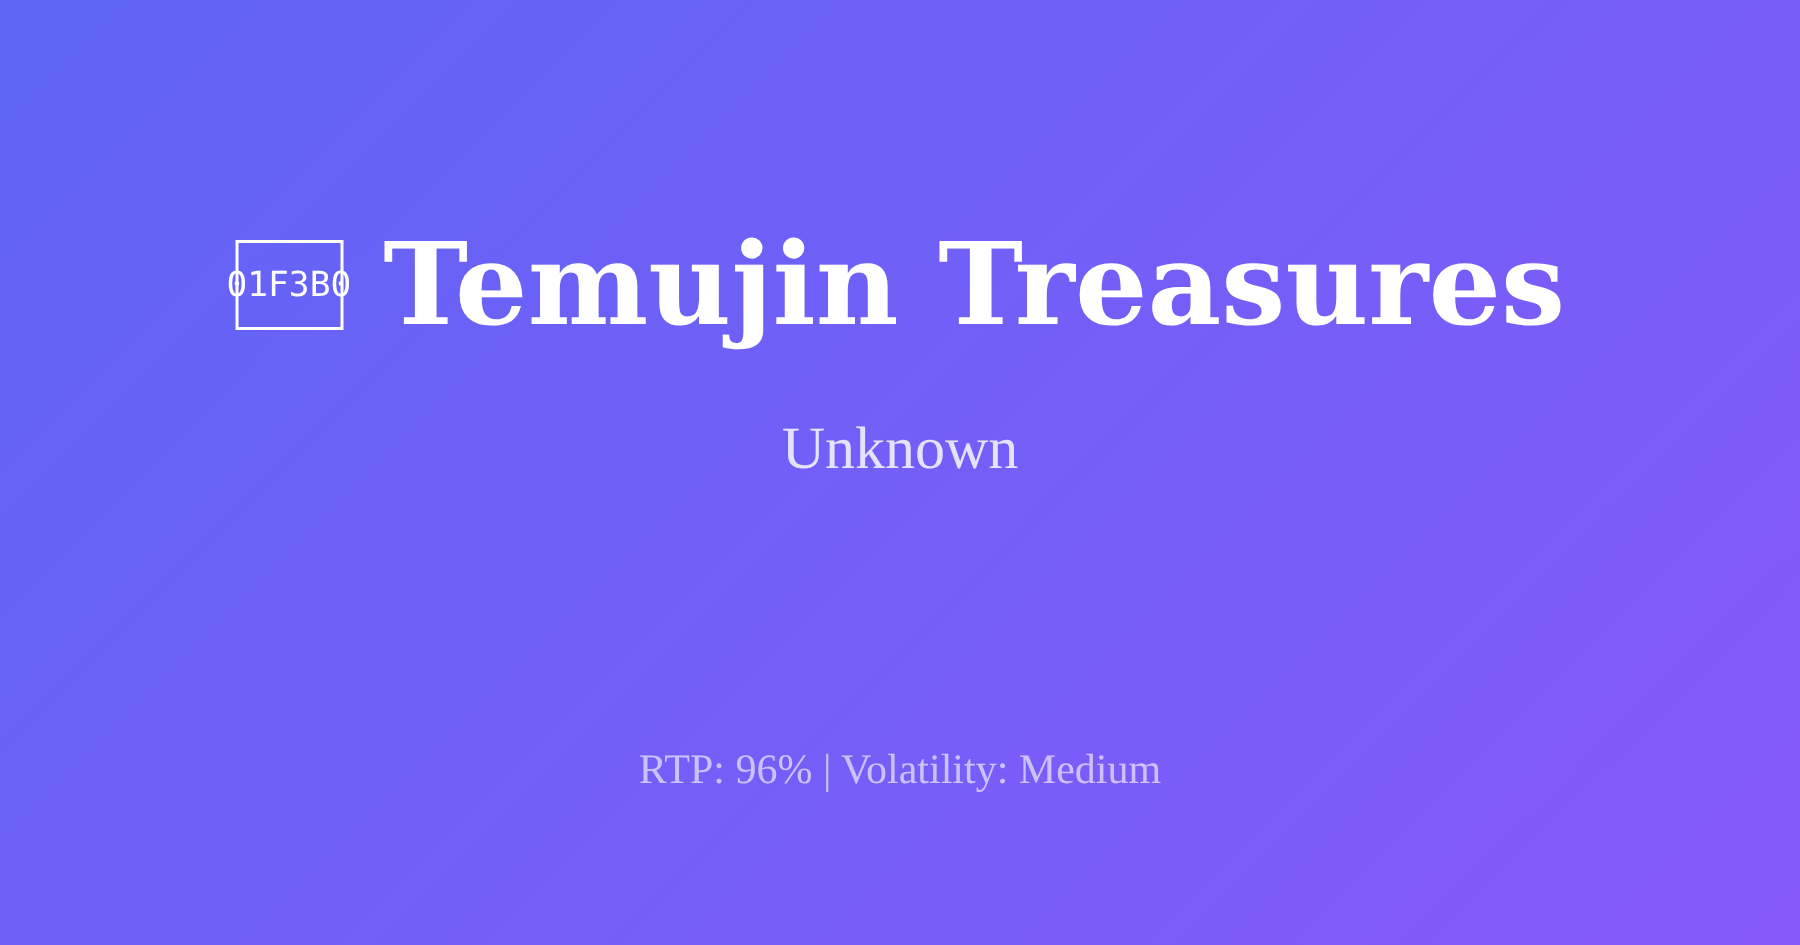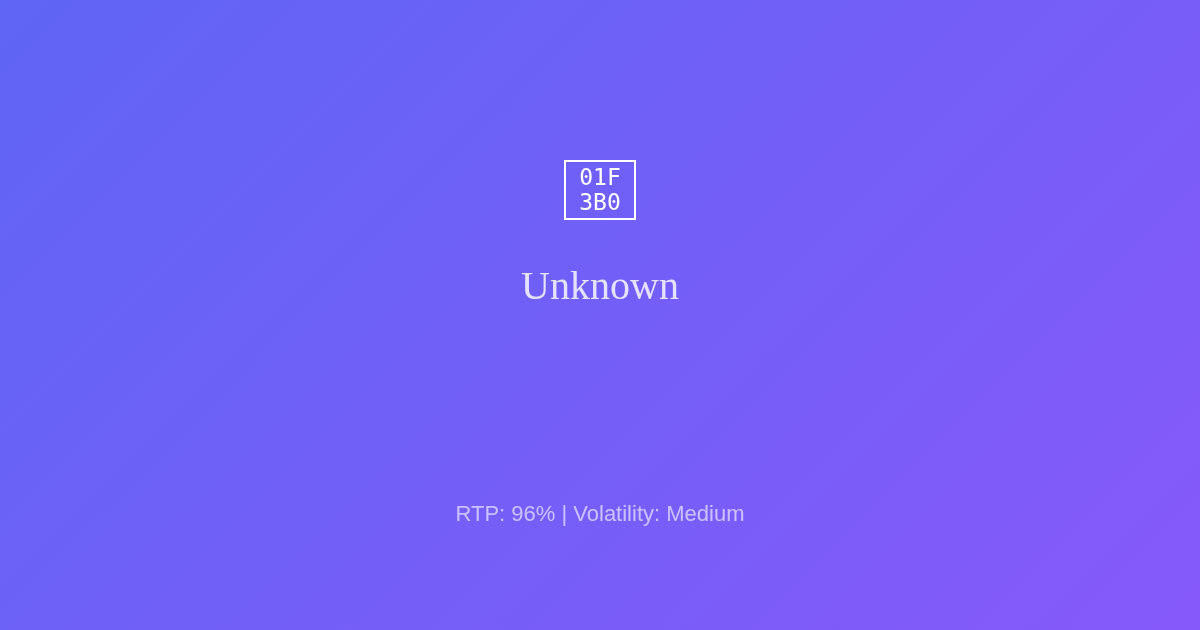--- a/index.html
+++ b/index.html
@@ -48,21 +48,20 @@
     gap: 27px;
     width: 100%;
   }
 
   
   .tofu-icon {
     width: 72px;
     height: 60px;
     border: 2px solid #ffffff;
     display: flex;
-    flex-direction: column;
     align-items: center;
     justify-content: center;
     flex: 0 0 auto;
     line-height: 1;
     padding: 2px 0;
   }
 
   .tofu-row {
     font-family: "DejaVu Sans Mono", monospace;
     font-size: 23px;
@@ -103,42 +102,43 @@
     bottom: 0;
     width: 1200px;
     height: 160px;
     display: flex;
     align-items: flex-start;
     justify-content: center;
     padding-top: 30px;
   }
 
   .meta-line {
-    font-family: Liberation Sans, sans-serif;
+    font-family: Liberation Serif, serif;
     font-weight: 400;
-    font-size: 22px;
+    font-size: 28px;
     line-height: 28px;
     color: rgba(255, 255, 255, 0.62);
     white-space: nowrap;
   }
 </style>
 </head>
 <body>
 
 <div class="og-card">
 
   <div class="card-body">
 
     <div class="title-row">
 
       <span class="tofu-icon">
         <span class="tofu-row">01F</span>
         <span class="tofu-row">3B0</span>
       </span>
 
+      <h1 class="game-title">Temujin Treasures</h1>
 
     </div>
 
     <div class="game-subtitle">Unknown</div>
 
   </div>
 
   <div class="card-footer">
     <div class="meta-line">RTP: 96% | Volatility: Medium</div>
   </div>

